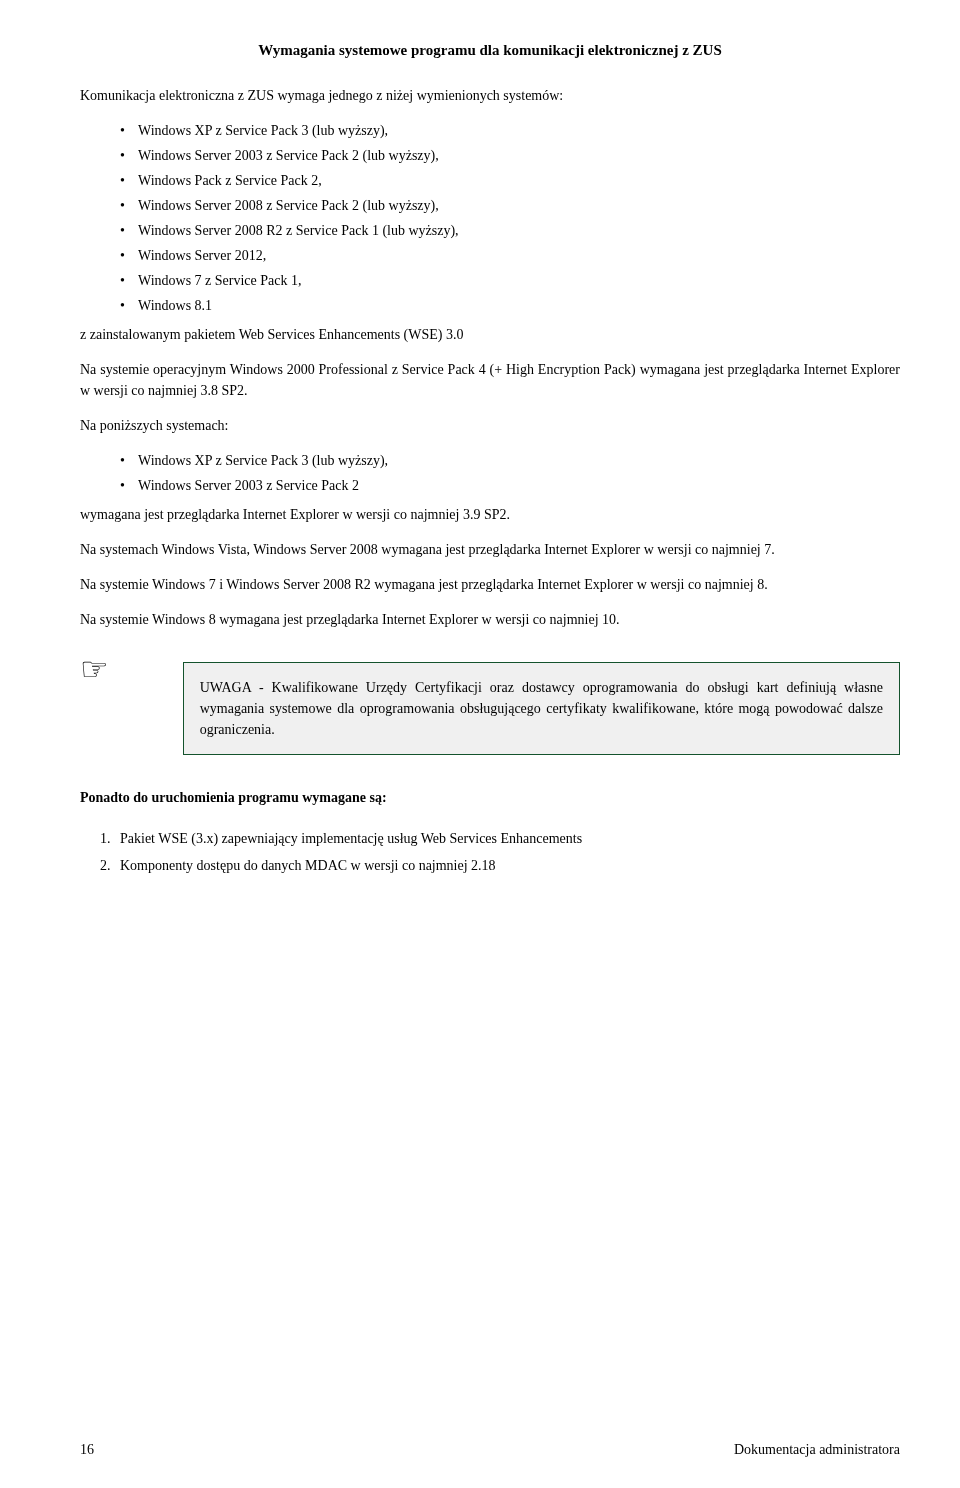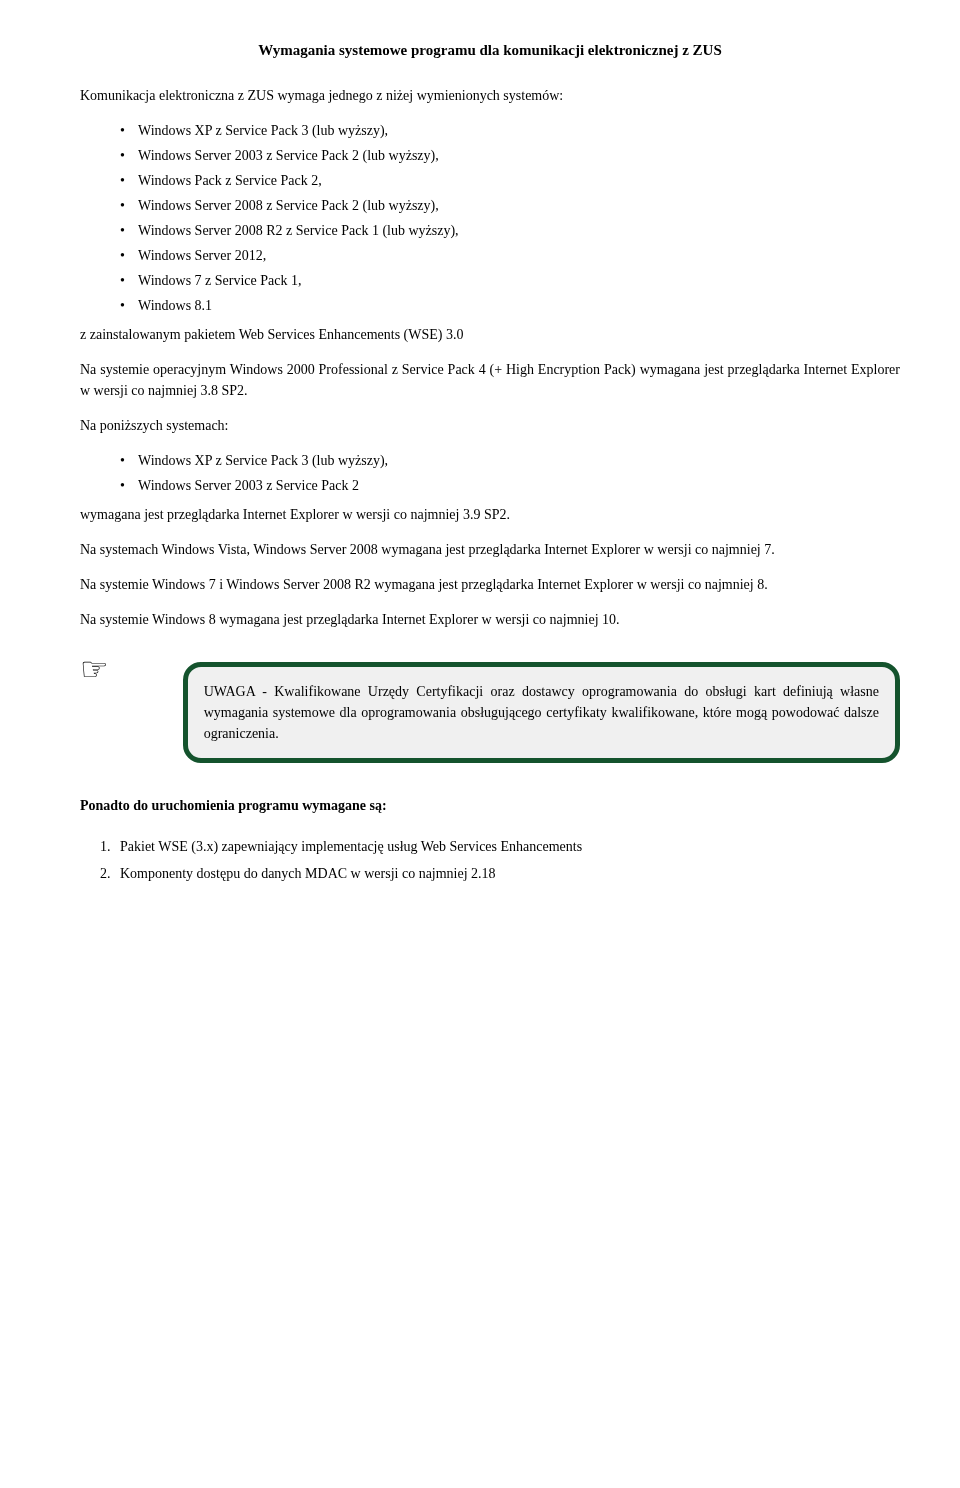--- a/index.html
+++ b/index.html
@@ -1,19 +1,18 @@
 <!DOCTYPE html>
 <html><head>
   <meta charset="utf-8">
   <style>
     * {
       margin: 0;
       padding: 0;
       box-sizing: border-box;
-      border-radius: 18px;
     }
 
     body {
       background: #ffffff;
       font-family: "Times New Roman", Times, serif;
       font-size: 14px;
       color: #000000;
       width: 960px;
       min-height: 1488px;
       position: relative;
@@ -61,21 +60,21 @@
     }
 
     .section-paragraph {
       text-align: justify;
       margin-bottom: 14px;
       line-height: 1.5;
     }
 
     .note-box {
       background: #f0f0f0;
-      border: 5px solid #14532d;
+      border: 1px solid #14532d;
       padding: 14px 16px;
       margin: 16px 0 16px 60px;
       text-align: justify;
       line-height: 1.5;
     }
 
     .note-wrapper {
       display: flex;
       align-items: flex-start;
       margin: 16px 0;
@@ -179,14 +178,18 @@
     <li>
       <span class="num">1.</span>
       <span>Pakiet WSE (3.x) zapewniający implementację usług Web Services Enhancements</span>
     </li>
     <li>
       <span class="num">2.</span>
       <span>Komponenty dostępu do danych MDAC w wersji co najmniej 2.18</span>
     </li>
   </ol>
 
+  <div class="page-footer">
+    <span class="footer-page-num">16</span>
+    <span class="footer-label">Dokumentacja administratora</span>
+  </div>
 
 </div>
 
 </body></html>

